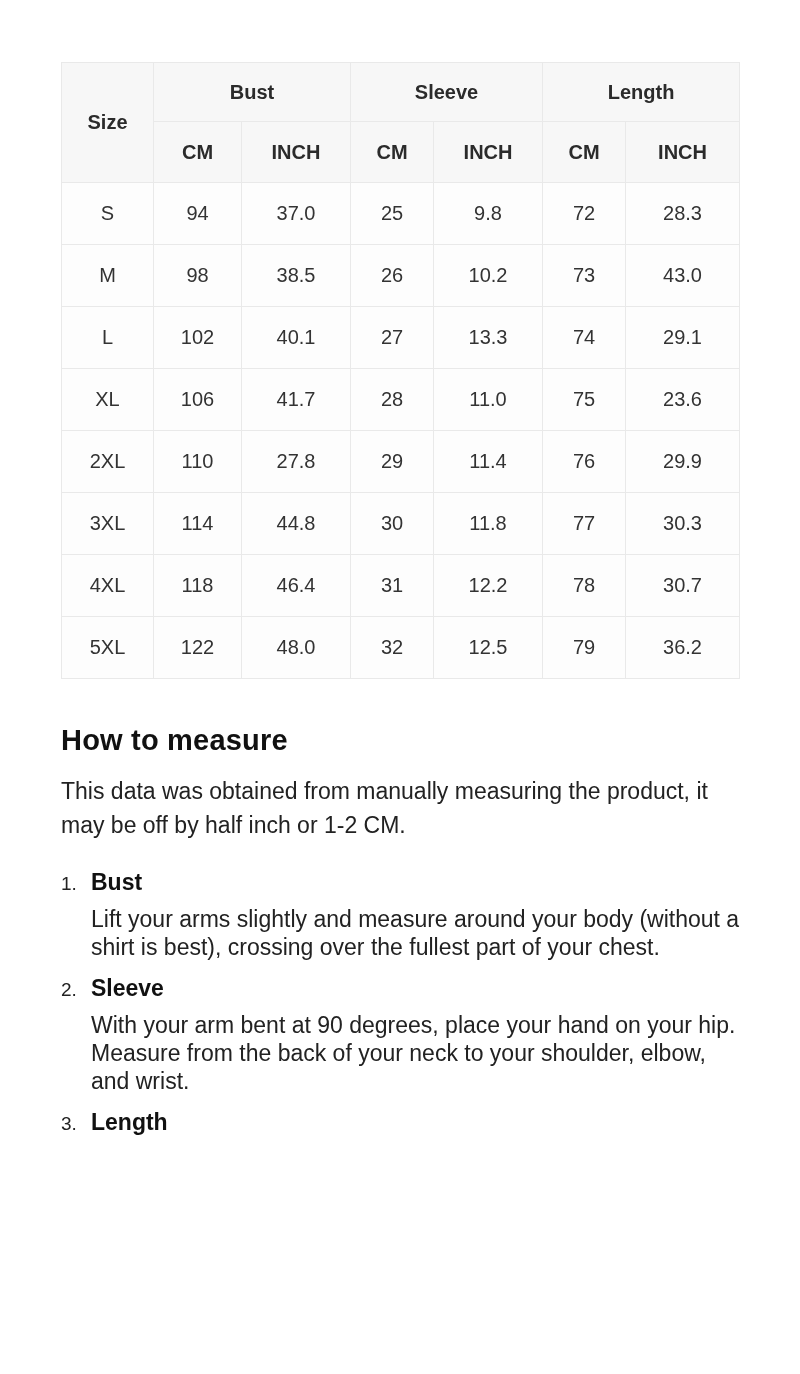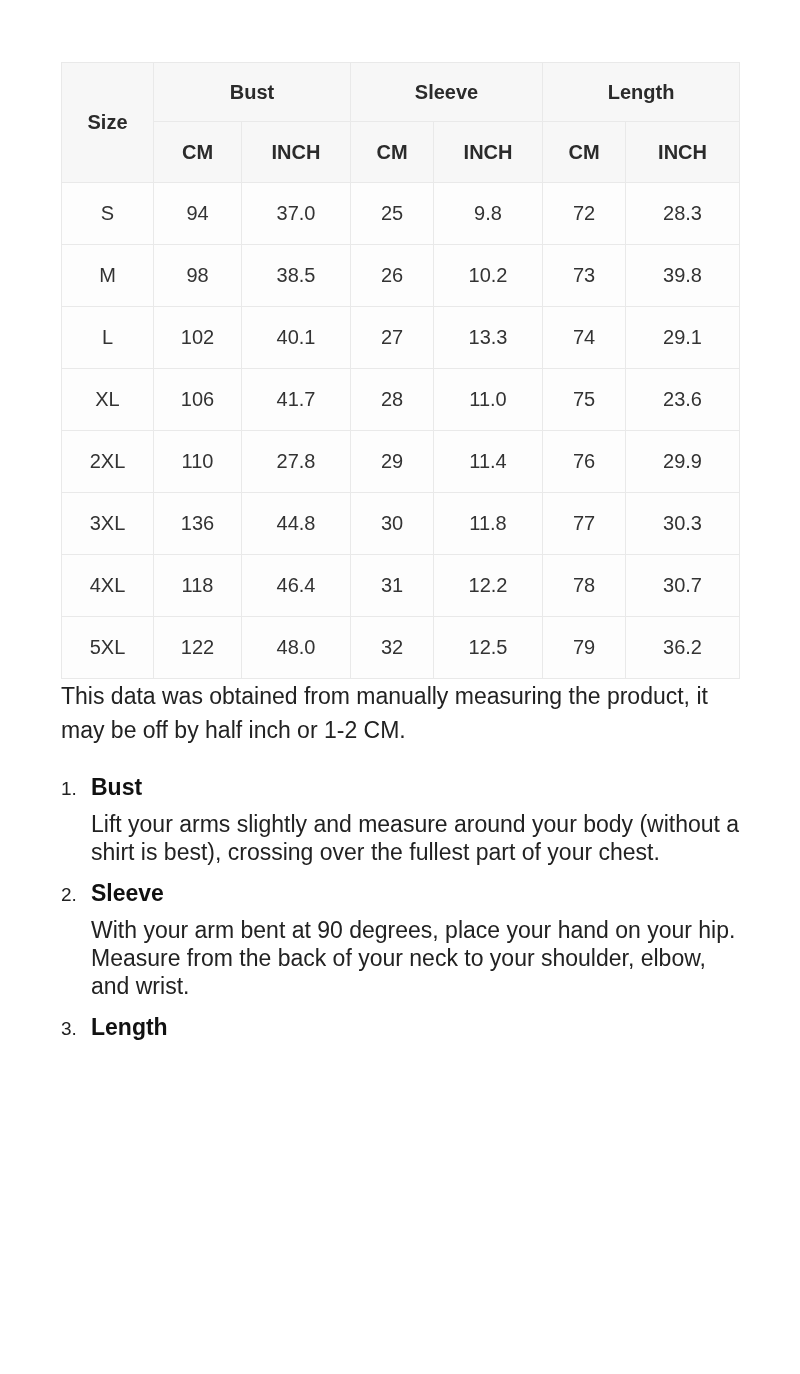--- a/index.html
+++ b/index.html
@@ -130,21 +130,21 @@
         <td>72</td>
         <td>28.3</td>
       </tr>
       <tr>
         <td>M</td>
         <td>98</td>
         <td>38.5</td>
         <td>26</td>
         <td>10.2</td>
         <td>73</td>
-        <td>39.8</td>
+        <td>43.0</td>
       </tr>
       <tr>
         <td>L</td>
         <td>102</td>
         <td>40.1</td>
         <td>27</td>
         <td>13.3</td>
         <td>74</td>
         <td>29.1</td>
       </tr>
@@ -161,21 +161,21 @@
         <td>2XL</td>
         <td>110</td>
         <td>27.8</td>
         <td>29</td>
         <td>11.4</td>
         <td>76</td>
         <td>29.9</td>
       </tr>
       <tr>
         <td>3XL</td>
-        <td>136</td>
+        <td>114</td>
         <td>44.8</td>
         <td>30</td>
         <td>11.8</td>
         <td>77</td>
         <td>30.3</td>
       </tr>
       <tr>
         <td>4XL</td>
         <td>118</td>
         <td>46.4</td>
@@ -190,20 +190,21 @@
         <td>48.0</td>
         <td>32</td>
         <td>12.5</td>
         <td>79</td>
         <td>36.2</td>
       </tr>
     </tbody>
   </table>
 
   <section class="how-to">
+    <h2>How to measure</h2>
     <p class="intro">This data was obtained from manually measuring the product, it may be off by half inch or 1-2 CM.</p>
 
     <ol class="steps">
       <li class="step">
         <div class="step-head">
           <span class="step-num">1.</span>
           <span class="step-title">Bust</span>
         </div>
         <p class="step-desc">Lift your arms slightly and measure around your body (without a shirt is best), crossing over the fullest part of your chest.</p>
       </li>

